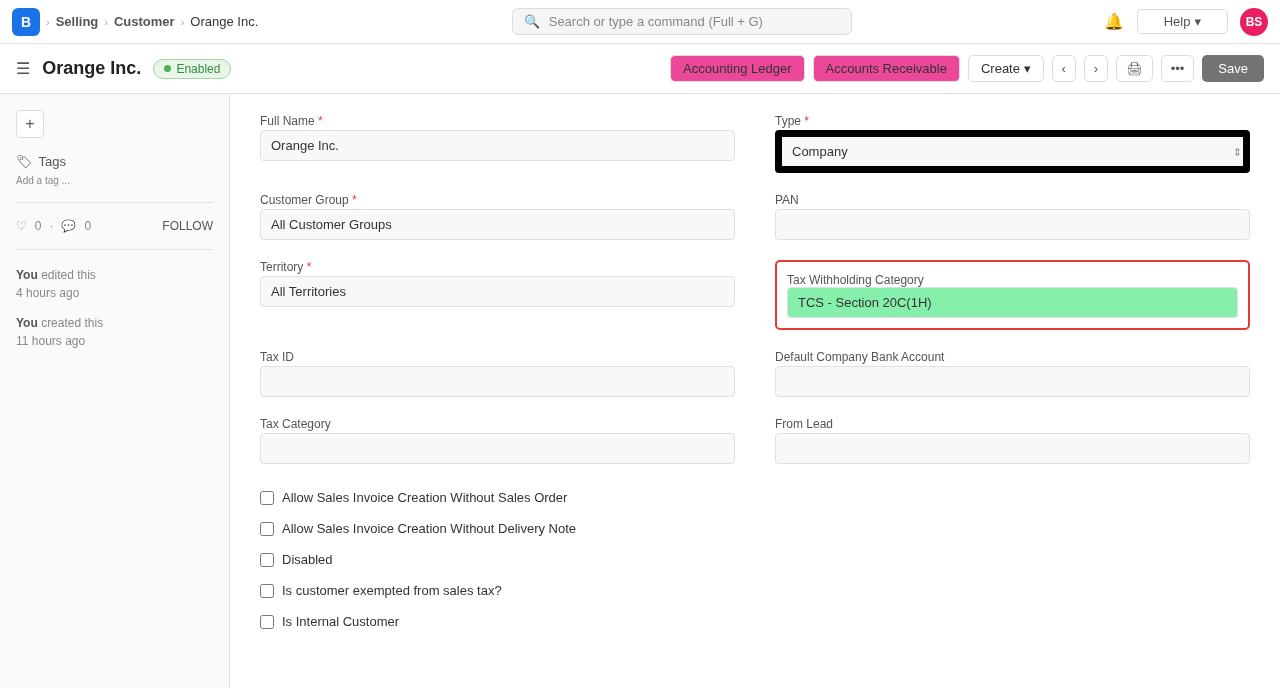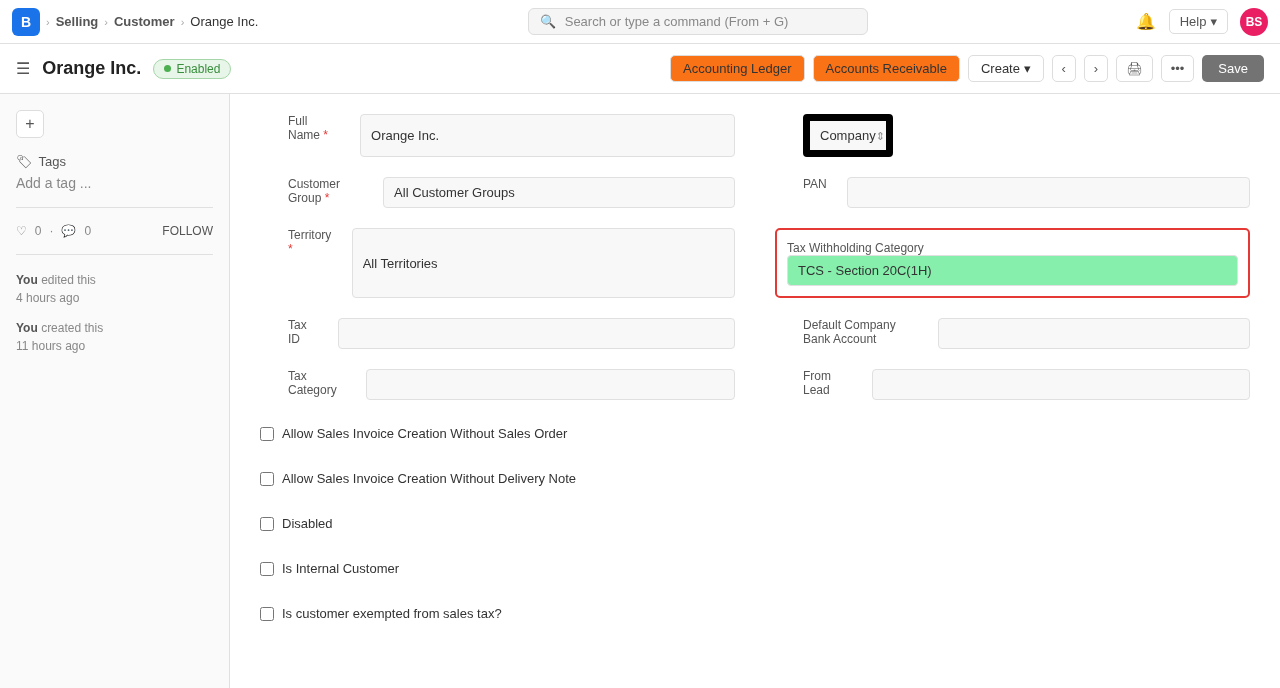--- a/index.html
+++ b/index.html
@@ -13,61 +13,61 @@
     }
     .top-nav-left { display: flex; align-items: center; gap: 6px; font-size: 13px; color: #555; }
     .top-nav-left .app-icon { width: 28px; height: 28px; background: #1a73e8; border-radius: 6px; display: flex; align-items: center; justify-content: center; color: #fff; font-size: 14px; font-weight: bold; }
     .breadcrumb-sep { color: #aaa; font-size: 11px; }
     .breadcrumb-link { color: #555; cursor: pointer; font-weight: bold; }
     .breadcrumb-current { color: #333; font-weight: 500; }
     .top-nav-center { flex: 1; display: flex; justify-content: center; }
     .search-bar { display: flex; align-items: center; background: #f5f5f5; border: 1px solid #ddd; border-radius: 6px; padding: 5px 12px; width: 340px; gap: 8px; cursor: text; color: #888; font-size: 13px; }
     .top-nav-right { display: flex; align-items: center; gap: 12px; }
     .bell-btn { background: none; border: none; cursor: pointer; font-size: 16px; color: #555; position: relative; }
-    .help-btn { background: none; border: 1px solid #ddd; border-radius: 5px; padding: 4px 10px; cursor: pointer; font-size: 13px; color: #555; display: flex; align-items: center; gap: 4px; }
+    .help-btn { background: none; border: 1px solid #ddd; border-radius: 5px; padding: 4px 26px; cursor: pointer; font-size: 13px; color: #555; display: flex; align-items: center; gap: 4px; }
     .avatar { width: 28px; height: 28px; background: #e91e63; border-radius: 50%; display: flex; align-items: center; justify-content: center; color: #fff; font-size: 12px; font-weight: bold; }
 
     
     .doc-header {
       display: flex; align-items: center; justify-content: space-between;
       height: 50px; background: #fff; border-bottom: 1px solid #e0e0e0;
       padding: 0 16px;
     }
     .doc-header-left { display: flex; align-items: center; gap: 12px; }
     .hamburger { cursor: pointer; font-size: 16px; color: #555; }
     .doc-title { font-size: 18px; font-weight: 600; color: #222; }
     .status-badge { background: #e8f5e9; color: #388e3c; border: 1px solid #a5d6a7; border-radius: 20px; padding: 2px 10px; font-size: 12px; display: flex; align-items: center; gap: 5px; }
     .status-dot { width: 7px; height: 7px; background: #4caf50; border-radius: 50%; }
     .doc-header-right { display: flex; align-items: center; gap: 8px; }
-    .btn-outline { background: #f97316; border: 1px solid #ddd; border-radius: 5px; padding: 5px 12px; cursor: pointer; font-size: 13px; color: #333; }
+    .btn-outline { background: #ec4899; border: 1px solid #ddd; border-radius: 5px; padding: 5px 12px; cursor: pointer; font-size: 13px; color: #333; }
     .btn-create { background: #fff; border: 1px solid #ddd; border-radius: 5px; padding: 5px 12px; cursor: pointer; font-size: 13px; color: #333; display: flex; align-items: center; gap: 4px; }
     .btn-nav { background: #fff; border: 1px solid #ddd; border-radius: 5px; padding: 5px 9px; cursor: pointer; font-size: 13px; color: #555; }
     .btn-icon { background: #fff; border: 1px solid #ddd; border-radius: 5px; padding: 5px 9px; cursor: pointer; font-size: 13px; color: #555; }
     .btn-save { background: #737373; border: none; border-radius: 5px; padding: 6px 16px; cursor: pointer; font-size: 13px; color: #fff; font-weight: 500; }
 
     
     .main-layout { display: flex; height: calc(688px - 94px); }
 
     
     .sidebar { width: 230px; border-right: 1px solid #e0e0e0; padding: 16px; background: #fafafa; flex-shrink: 0; overflow-y: auto; }
     .add-btn { width: 28px; height: 28px; background: #fff; border: 1px solid #ddd; border-radius: 5px; display: flex; align-items: center; justify-content: center; cursor: pointer; font-size: 16px; color: #555; }
     .tags-section { margin-top: 16px; display: flex; align-items: center; gap: 6px; color: #555; }
     .tag-icon { font-size: 13px; }
-    .add-tag { margin-top: 6px; color: #888; font-size: 14px; cursor: pointer; }
+    .add-tag { margin-top: 6px; color: #888; font-size: 10px; cursor: pointer; }
     .divider { height: 1px; background: #e0e0e0; margin: 16px 0; }
     .engagement { display: flex; align-items: center; gap: 8px; color: #888; font-size: 12px; }
     .follow-btn { margin-left: auto; background: none; border: none; color: #555; cursor: pointer; font-size: 12px; font-weight: 500; }
     .timeline { margin-top: 16px; }
     .timeline-item { margin-bottom: 12px; font-size: 12px; color: #888; line-height: 1.5; }
     .timeline-item strong { color: #555; }
 
     
     .content { flex: 1; overflow-y: auto; padding: 20px 30px; background: #fff; }
     .form-grid { display: grid; grid-template-columns: 1fr 1fr; gap: 20px 40px; }
-    .form-group { display: flex; flex-direction: row; gap: 20px; margin-left: 28px; }
+    .form-group { display: flex; flex-direction: column; gap: 2px; }
     .form-label { font-size: 12px; color: #555; font-weight: 500; }
     .required::after { content: ' *'; color: #e53935; }
     .form-input { background: #f8f8f8; border: 1px solid #e0e0e0; border-radius: 4px; padding: 7px 10px; font-size: 13px; color: #333; width: 100%; }
     .form-select { background: #f8f8f8; border: 7px solid #000000; border-radius: 4px; padding: 7px 10px; font-size: 13px; color: #333; width: 100%; appearance: none; cursor: pointer; }
     .select-wrapper { position: relative; }
     .select-arrow { position: absolute; right: 8px; top: 50%; transform: translateY(-50%); color: #888; font-size: 11px; pointer-events: none; }
     .form-group-highlighted { border: 2px solid #e53935; border-radius: 5px; padding: 10px; background: #fff; }
 
     .checkbox-group { display: flex; align-items: center; gap: 8px; margin-top: 6px; }
     .checkbox-group input { width: 14px; height: 14px; cursor: pointer; }
@@ -82,21 +82,21 @@
     <span class="breadcrumb-sep">›</span>
     <span class="breadcrumb-link">Selling</span>
     <span class="breadcrumb-sep">›</span>
     <span class="breadcrumb-link">Customer</span>
     <span class="breadcrumb-sep">›</span>
     <span class="breadcrumb-current">Orange Inc.</span>
   </div>
   <div class="top-nav-center">
     <div class="search-bar">
       <span>🔍</span>
-      <span>Search or type a command (From + G)</span>
+      <span>Search or type a command (Full + G)</span>
     </div>
   </div>
   <div class="top-nav-right">
     <button class="bell-btn">🔔</button>
     <button class="help-btn">
       <span>Help</span>
       <span>▾</span>
     </button>
     <div class="avatar">BS</div>
   </div>
@@ -162,20 +162,21 @@
   <div class="content">
     <div class="form-grid">
 
       <div class="form-group">
         <label class="form-label required">Full Name</label>
         <input class="form-input" type="text" value="Orange Inc." style="">
       </div>
 
 
       <div class="form-group">
+        <label class="form-label required">Type</label>
         <div class="select-wrapper">
           <select class="form-select">
             <option>Company</option>
             <option>Individual</option>
           </select>
           <span class="select-arrow">⇕</span>
         </div>
       </div>
 
       <div class="form-group">
@@ -211,39 +212,39 @@
       <div class="form-group">
         <label class="form-label">Tax Category</label>
         <input class="form-input" type="text" value="" style="">
       </div>
 
       <div class="form-group">
         <label class="form-label">From Lead</label>
         <input class="form-input" type="text" value="" style="">
       </div>
 
-      <div style="display:flex; flex-direction:column; gap:24px;">
+      <div style="display:flex; flex-direction:column; gap:10px;">
         <div class="checkbox-group">
           <input type="checkbox" style="">
           <label class="checkbox-label">Allow Sales Invoice Creation Without Sales Order</label>
         </div>
         <div class="checkbox-group">
           <input type="checkbox" style="">
           <label class="checkbox-label">Allow Sales Invoice Creation Without Delivery Note</label>
         </div>
         <div class="checkbox-group">
           <input type="checkbox" style="">
           <label class="checkbox-label">Disabled</label>
         </div>
         <div class="checkbox-group">
           <input type="checkbox" style="">
+          <label class="checkbox-label">Is customer exempted from sales tax?</label>
+        </div>
+        <div class="checkbox-group">
+          <input type="checkbox" style="">
           <label class="checkbox-label">Is Internal Customer</label>
         </div>
-        <div class="checkbox-group">
-          <input type="checkbox" style="">
-          <label class="checkbox-label">Is customer exempted from sales tax?</label>
-        </div>
       </div>
 
     </div>
   </div>
 
 </div>
 
 </body></html>

